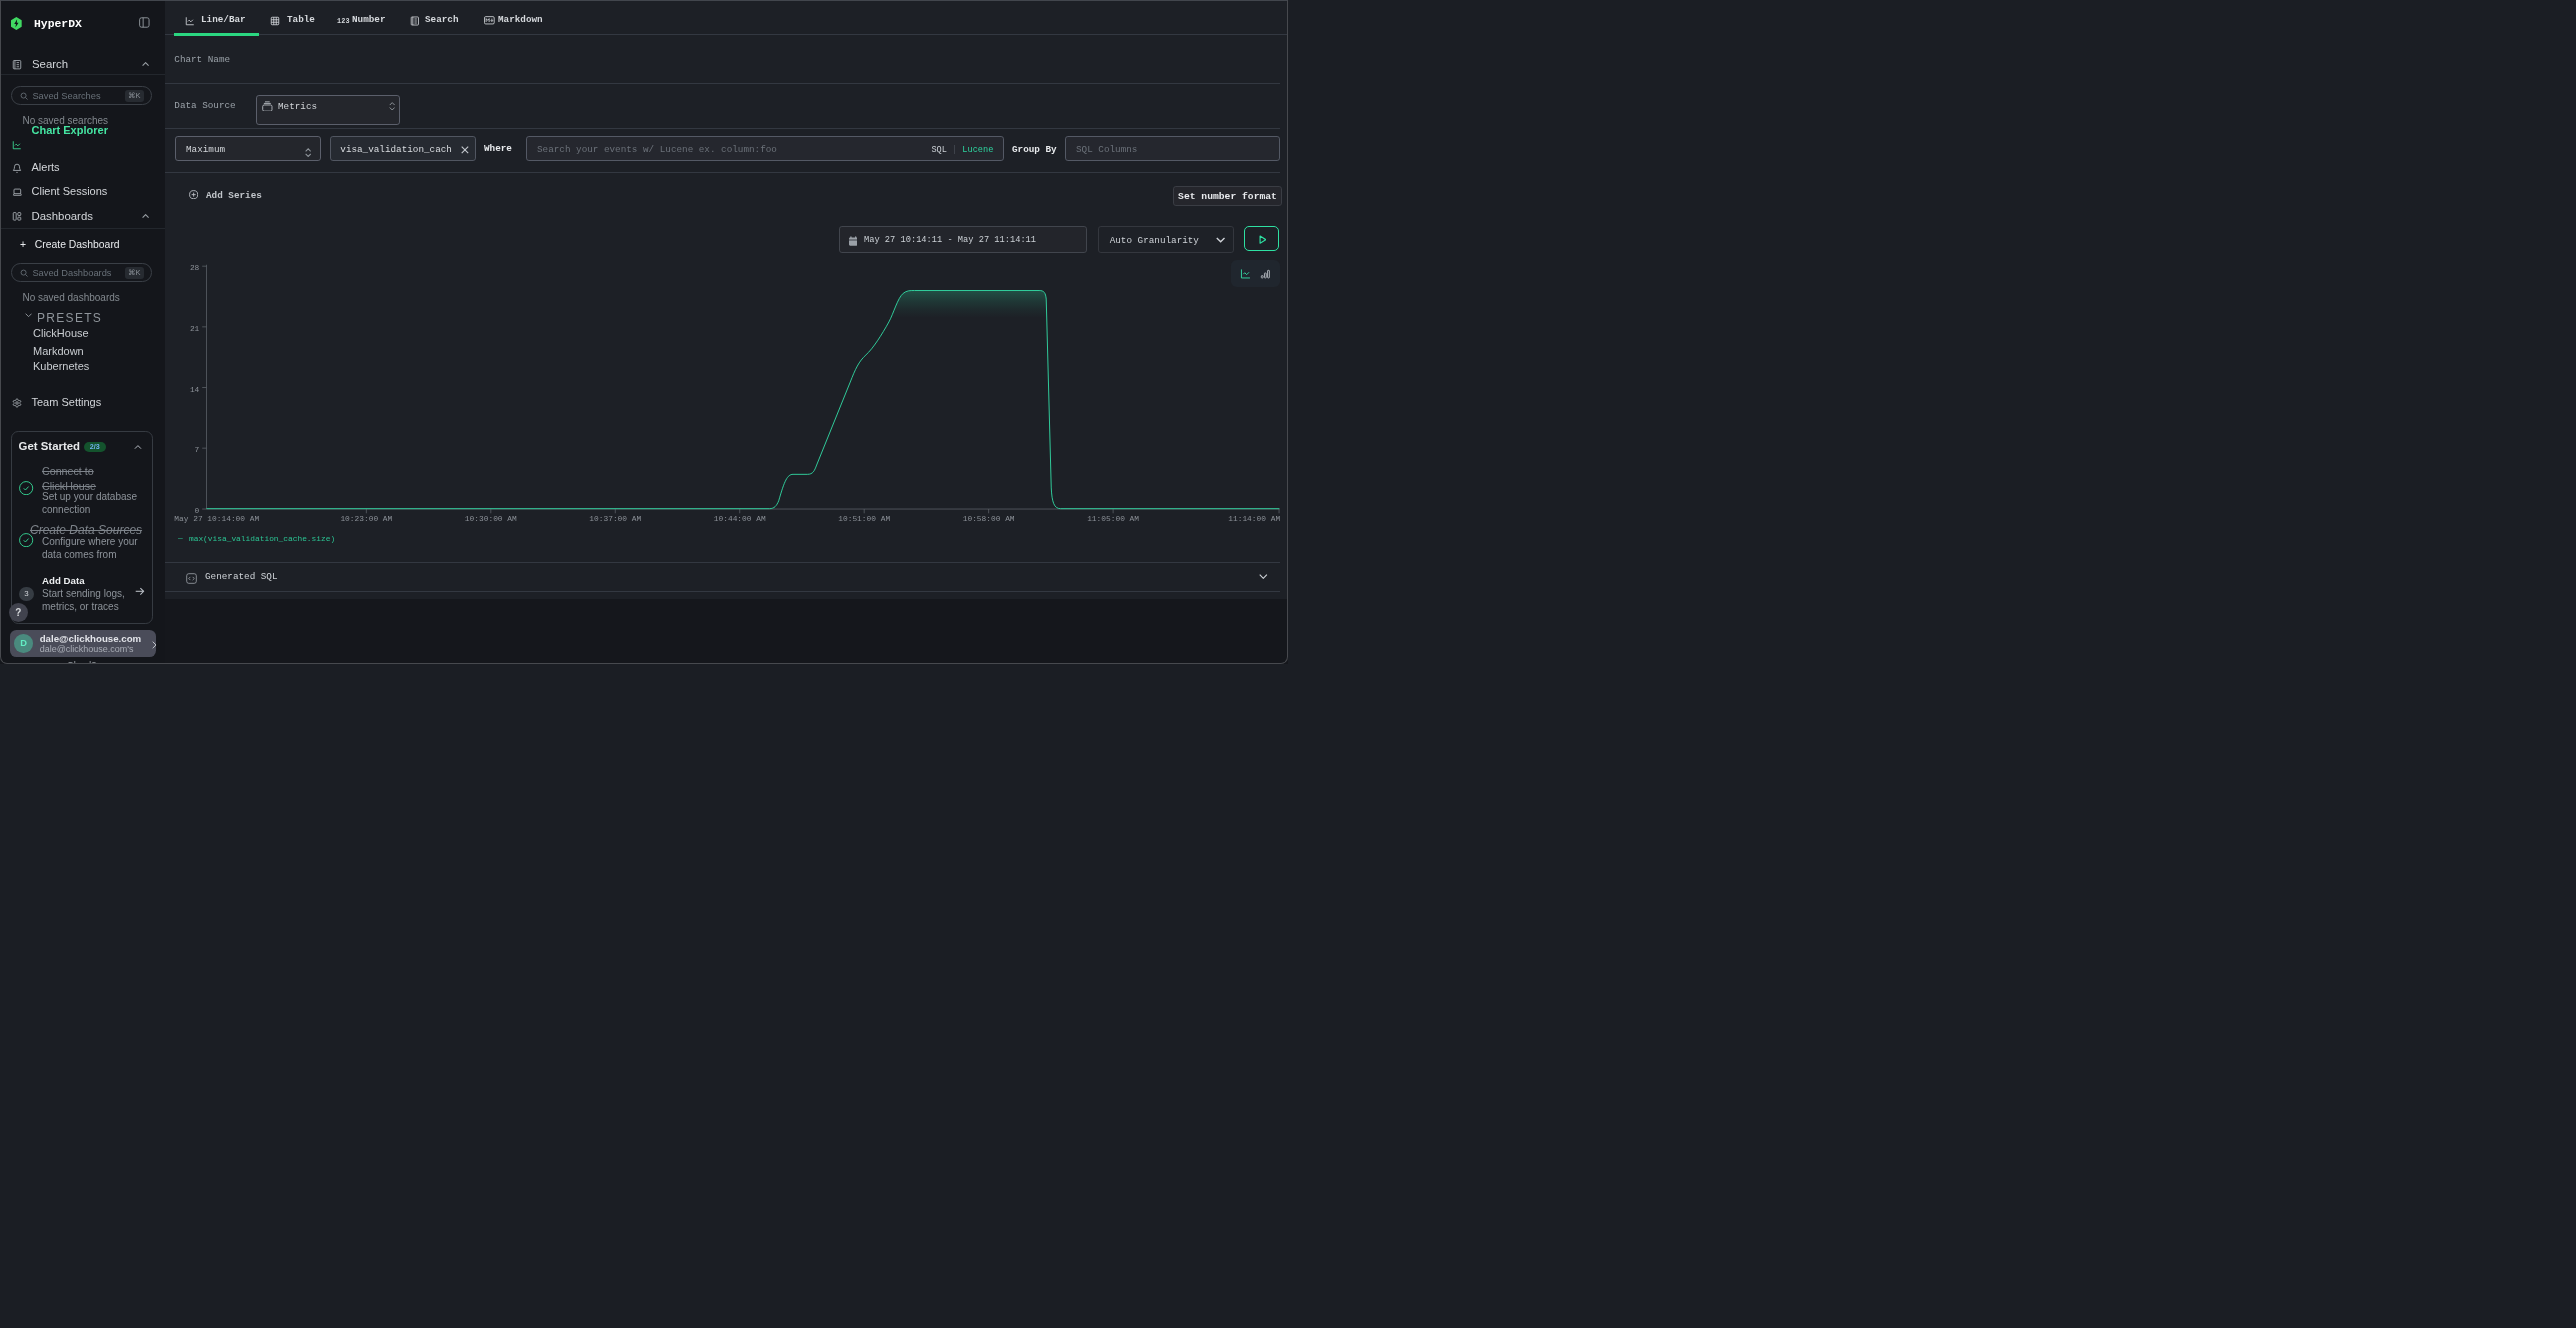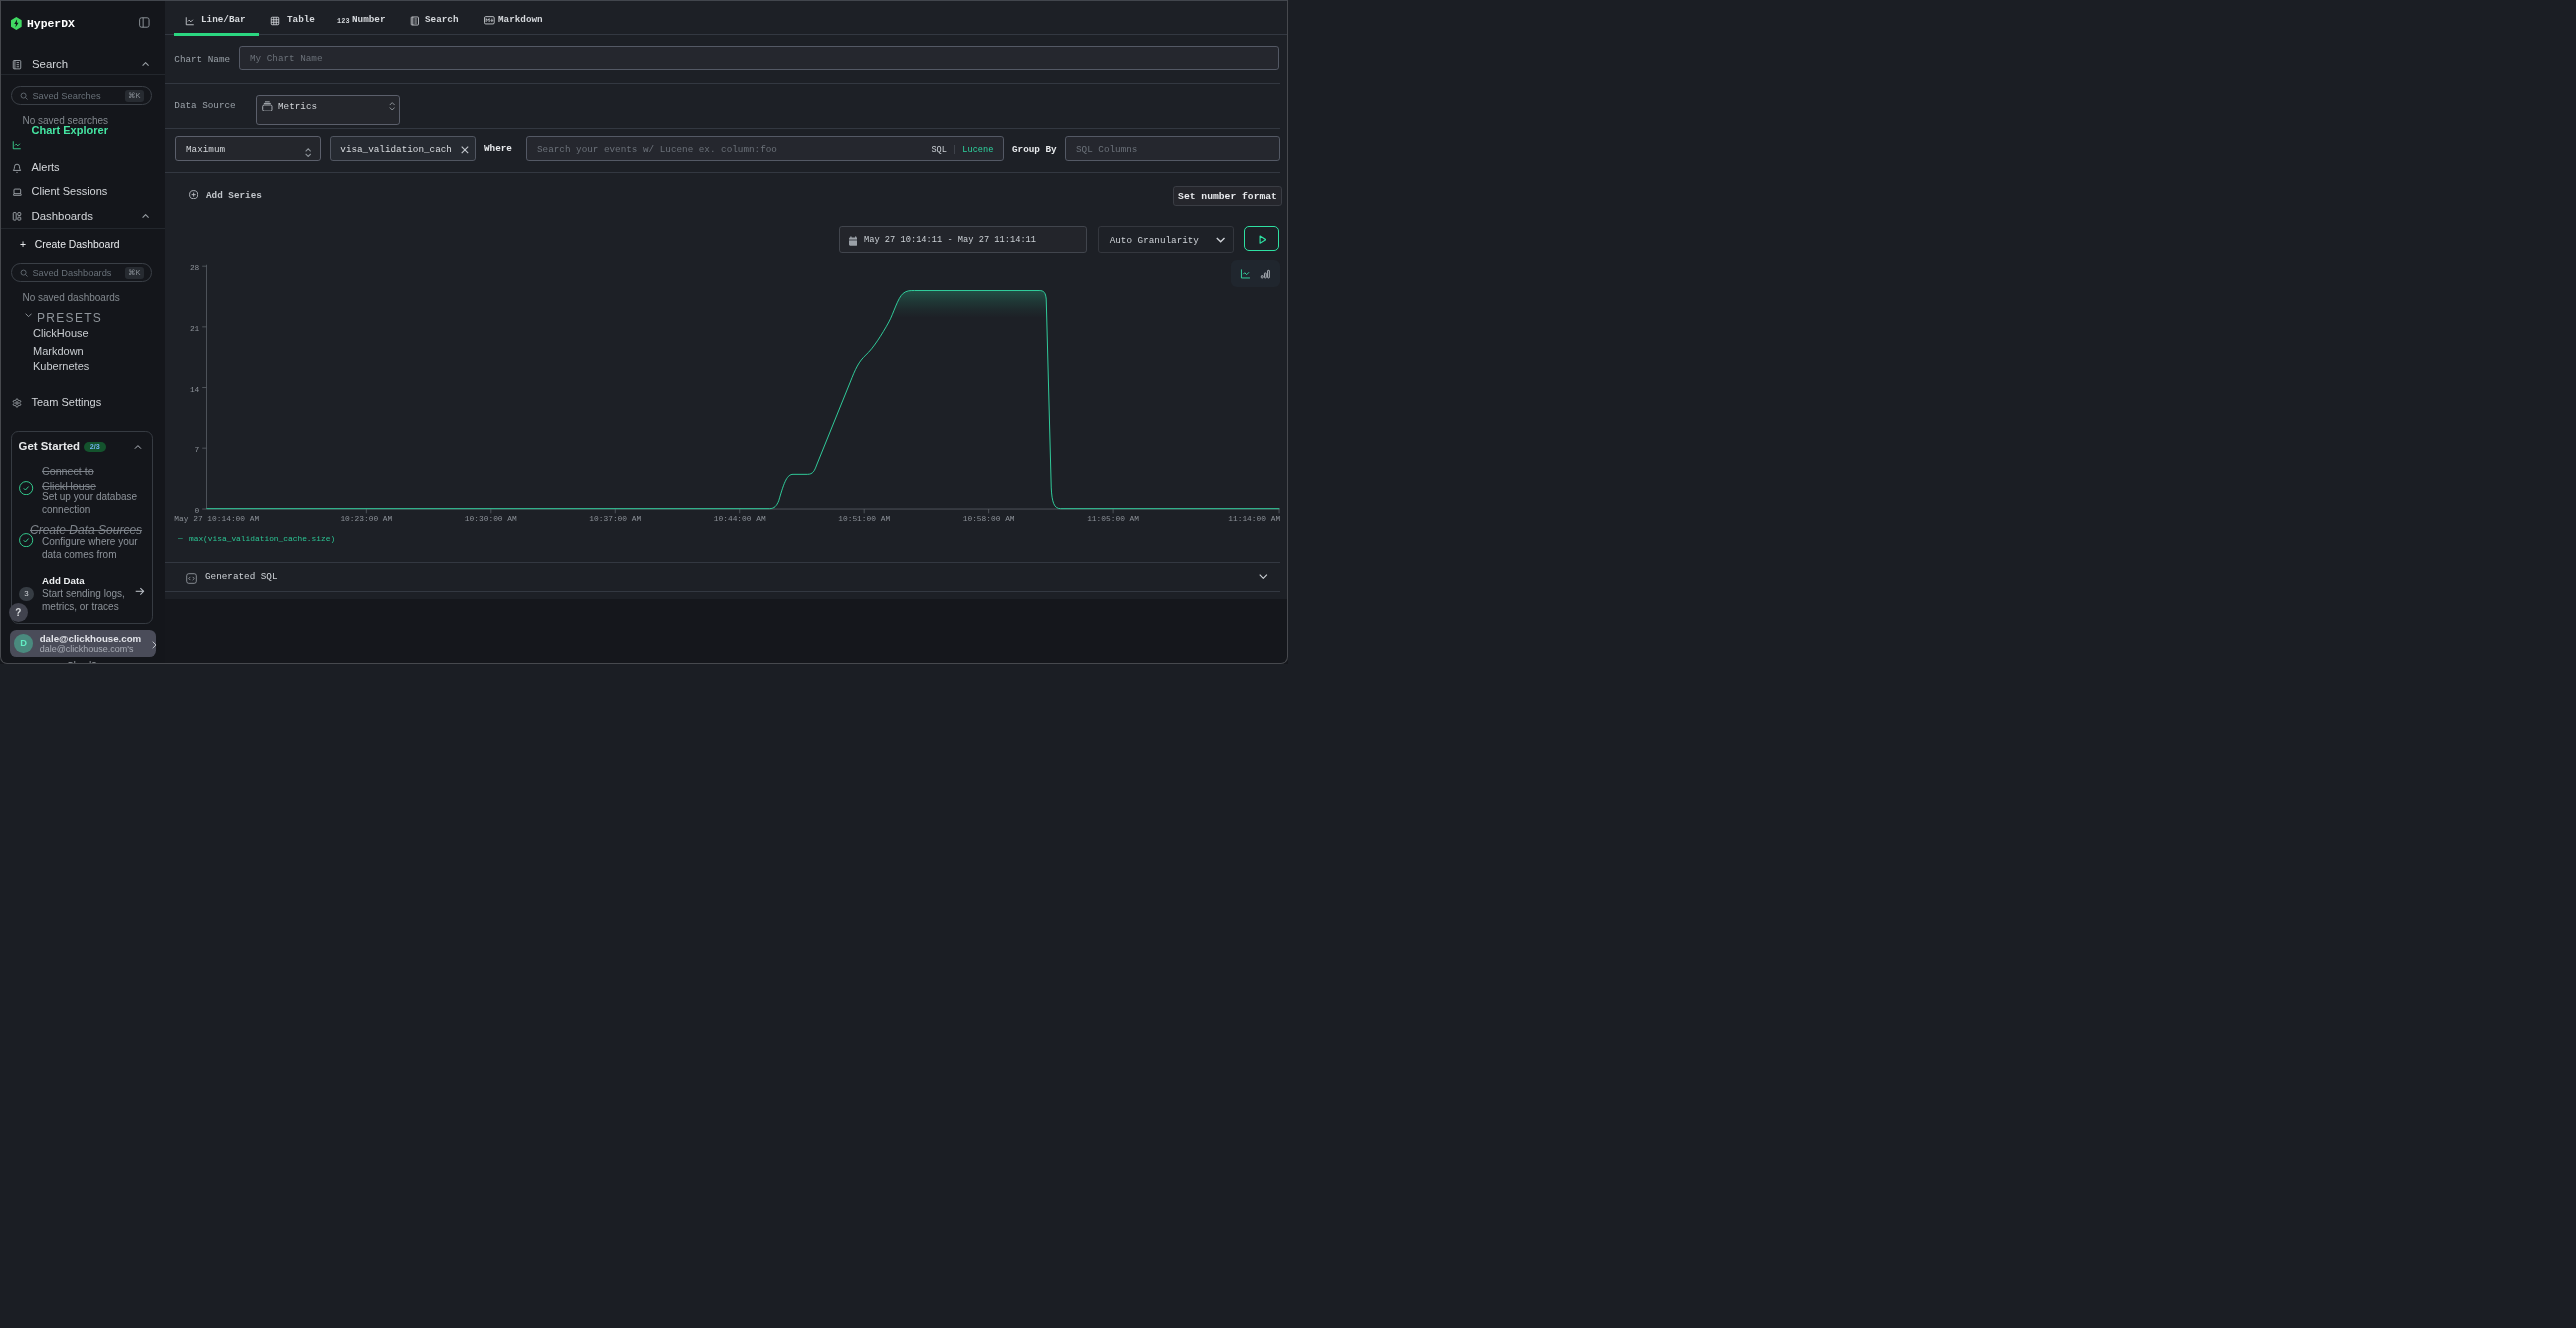--- a/index.html
+++ b/index.html
@@ -10,21 +10,21 @@
   
   #sb { position:absolute; left:0; top:0; width:165px; height:664px; background:#14161b; z-index:5; }
   .nav-t { font-family:"Liberation Sans", sans-serif; font-size:11px; color:#d3d6da; }
   .dim { color:#83898f; }
   .sep { position:absolute; left:0; width:165px; height:0.7px; background:#23272d; }
   .pill { position:absolute; left:11.4px; width:141px; height:18.6px; border:0.7px solid #3a3f46; border-radius:9.3px; background:#15171c; }
   .pill .ph { position:absolute; left:20px; top:3.6px; font-family:"Liberation Sans", sans-serif; font-size:9.3px; color:#687078; }
   .kbd { position:absolute; right:7.2px; top:2.9px; background:#272b31; border-radius:2.9px; font-family:"Liberation Sans", sans-serif; font-size:7.5px; color:#8a9097; padding:1.4px 3.6px; }
   
   #main { position:absolute; left:165px; top:0; width:1123px; height:664px; background:#1d2026; }
-  .mono { font-family:"Liberation Mono", monospace; }
+  .mono { font-family:"Liberation Mono", monospace;margin-left:7px; }
   .lbl { font-size:9.3px; color:#9aa1a8; }
   .inp { position:absolute; background:#25272e; border:0.7px solid #545965; border-radius:2.9px; }
   .inp .ph { position:absolute; left:10px; top:50%; transform:translateY(-50%); font-size:9.3px; color:#6b7179; }
   .sel { position:absolute; background:#24262c; border:0.7px solid #5b5f6b; border-radius:2.9px; }
   .mdiv { position:absolute; left:0; width:1115px; height:0.7px; background:#333841; }
   .tabtxt { font-size:9.3px; font-weight:bold; color:#d6d9dd; }
 </style>
 </head>
 <body>
 <div class="topline"></div>
@@ -185,23 +185,20 @@
   <div class="abs tabtxt" style="left:260px;top:14.3px;">Search</div>
   <svg class="abs" style="left:319px;top:16px" width="10.7" height="8.6" viewBox="0 0 22 17" fill="none" stroke="#d6d9dd" stroke-width="1.7">
       <rect x="1" y="1" width="20" height="15" rx="2.5"></rect>
       <path d="M4.4 12V5l3.1 3.6L10.6 5v7"></path>
       <line x1="16.2" y1="5" x2="16.2" y2="10.5"></line>
       <polyline points="13.8,8.2 16.2,11 18.6,8.2"></polyline>
     </svg>
   <div class="abs tabtxt" style="left:333px;top:14.3px;">Markdown</div>
 
   <div class="abs lbl" style="left:9.3px;top:54px;">Chart Name</div>
-  <div class="inp" style="left:74px;top:46px;width:1040px;height:24px;">
-      <span class="ph">My Chart Name</span>
-    </div>
   <div class="mdiv" style="top:83px"></div>
 
   <div class="abs lbl" style="left:9.3px;top:100px;">Data Source</div>
   <div class="sel" style="left:91px;top:95px;width:144px;height:30px;">
     <svg class="abs" style="left:5px;top:4.7px" width="10.7" height="10.7" viewBox="0 0 15 15" fill="none" stroke="#c0c4ca" stroke-width="1.2">
         <line x1="4.2" y1="1.2" x2="10.8" y2="1.2"></line>
         <line x1="2.6" y1="3.4" x2="12.4" y2="3.4"></line>
         <rect x="1" y="5.6" width="13" height="8.6" rx="2"></rect>
       </svg>
     <span class="abs" style="left:21px;top:5px;font-size:9.3px;color:#d3d6da;">Metrics</span>

